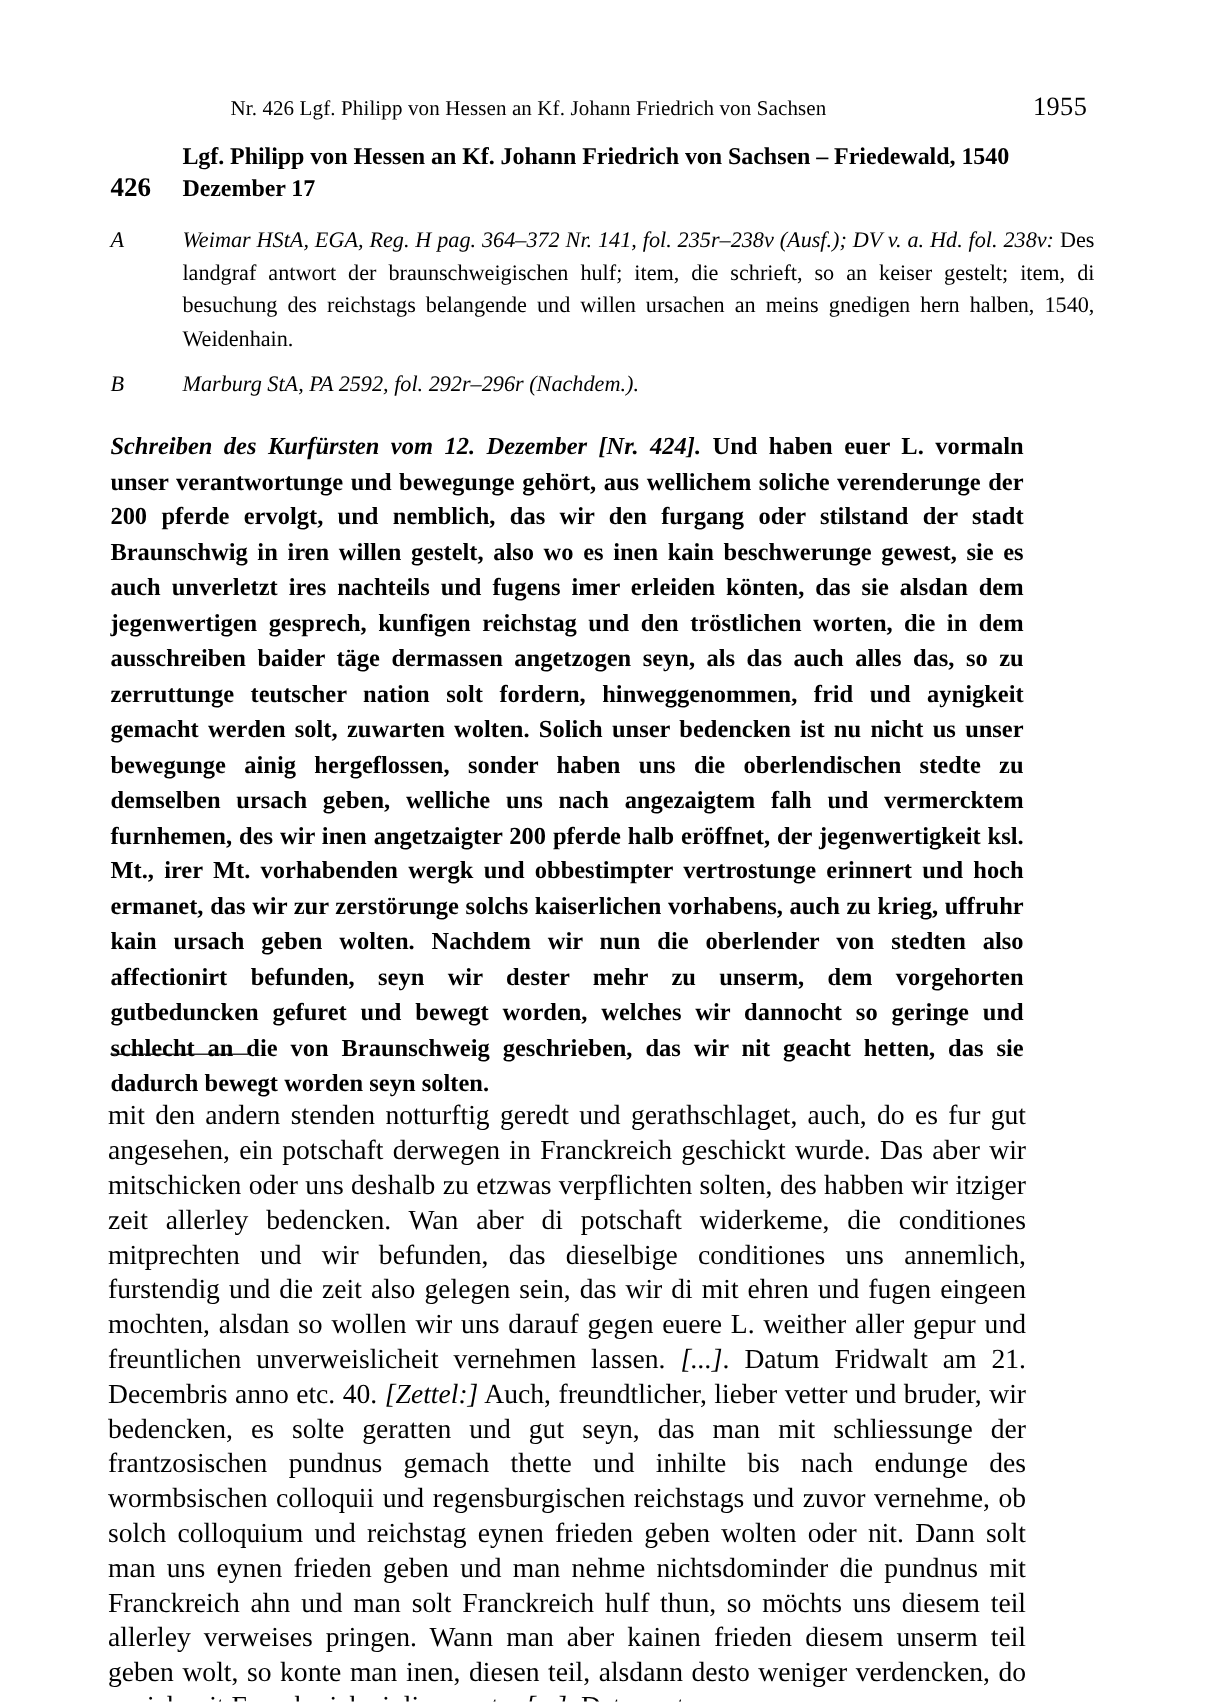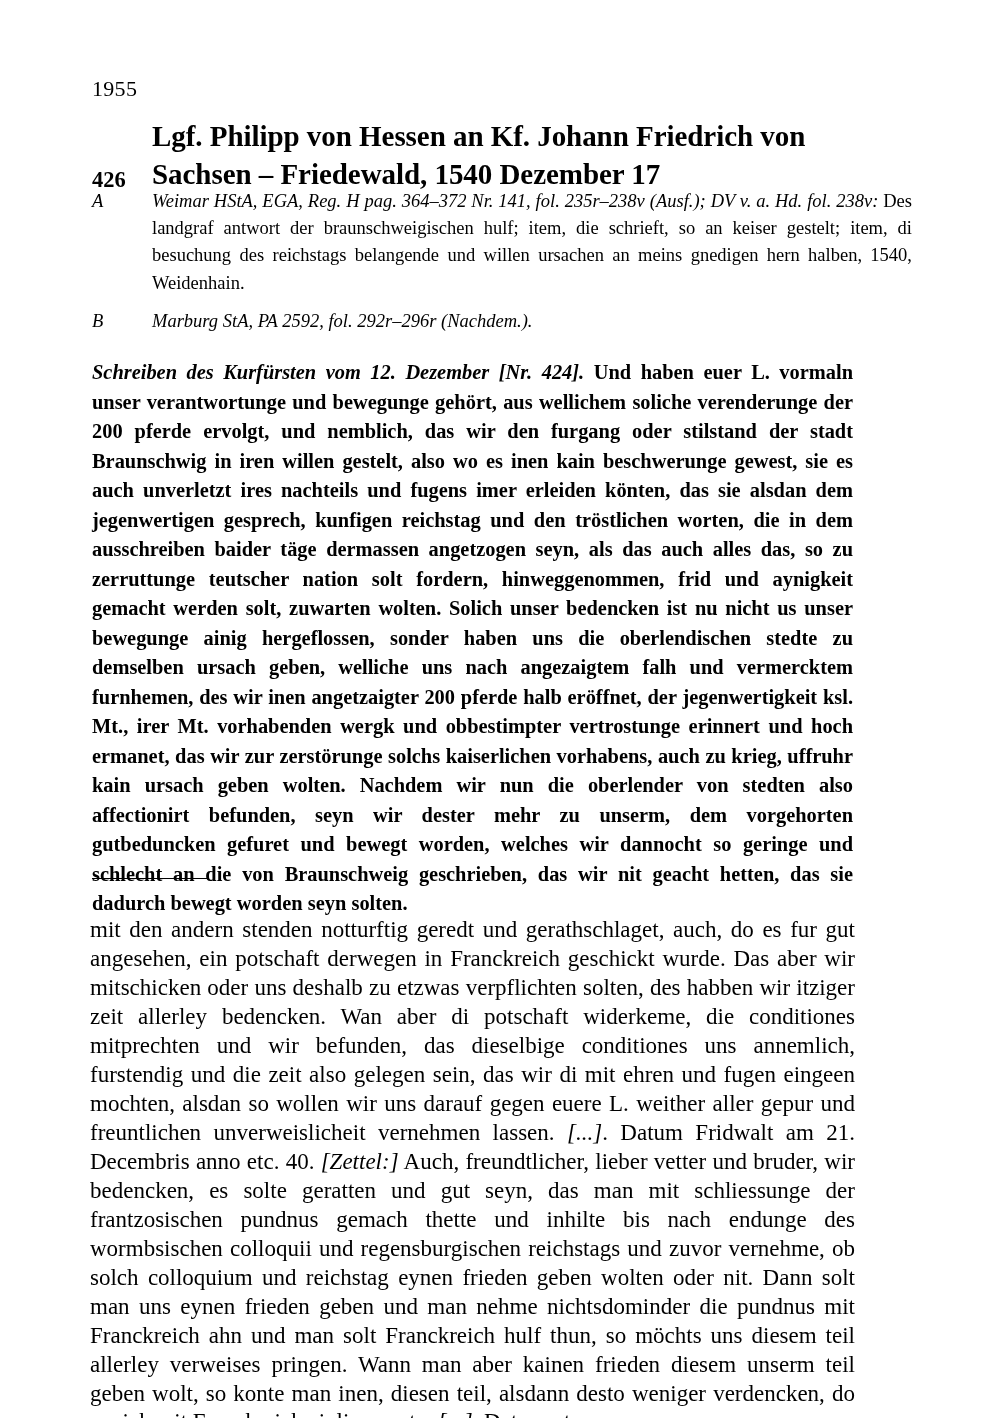--- a/index.html
+++ b/index.html
@@ -38,41 +38,41 @@
   .running-head-title {
     font-size: 17.5px;
     letter-spacing: 0.1px;
     white-space: nowrap;
     margin-left: 100px;
   }
   .running-head-pageno {
     font-size: 22px;
     font-weight: 400;
     letter-spacing: 0.3px;
-    margin-right: 20px;
+    margin-right: 6px;
   }
 
   
   .doc-title {
     position: absolute;
     left: 92px;
     right: 92px;
     top: 118px;
     display: flex;
     align-items: flex-end;
   }
   .doc-title-number {
     font-size: 22.5px;
     font-weight: bold;
     width: 60px;
     flex: 0 0 60px;
     line-height: 1.31;
   }
   .doc-title-text {
-    font-size: 29px;
+    font-size: 20px;
     font-weight: bold;
     line-height: 1.31;
     letter-spacing: -0.05px;
     flex: 1 1 auto;
   }
 
   
   .sources {
     position: absolute;
     left: 92px;
@@ -140,20 +140,21 @@
     hyphens: none;
   }
   .footnote i { font-style: italic; }
 </style>
 </head>
 <body>
 
 <div class="page">
 
   <div class="running-head">
+    <span class="running-head-title">Nr. 426 Lgf. Philipp von Hessen an Kf. Johann Friedrich von Sachsen</span>
     <span class="running-head-pageno">1955</span>
   </div>
 
   <div class="doc-title">
     <span class="doc-title-number">426</span>
     <span class="doc-title-text">Lgf. Philipp von Hessen an Kf. Johann Friedrich von Sachsen – Friedewald, 1540 Dezember 17</span>
   </div>
 
   <div class="sources">
 

